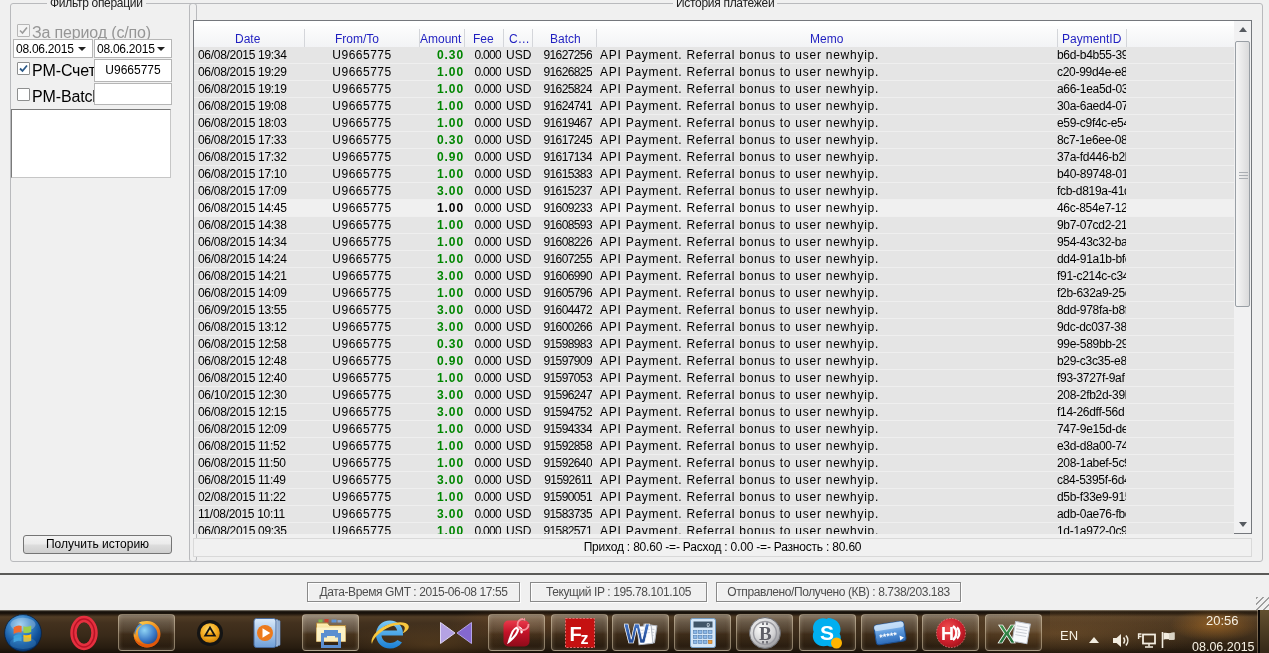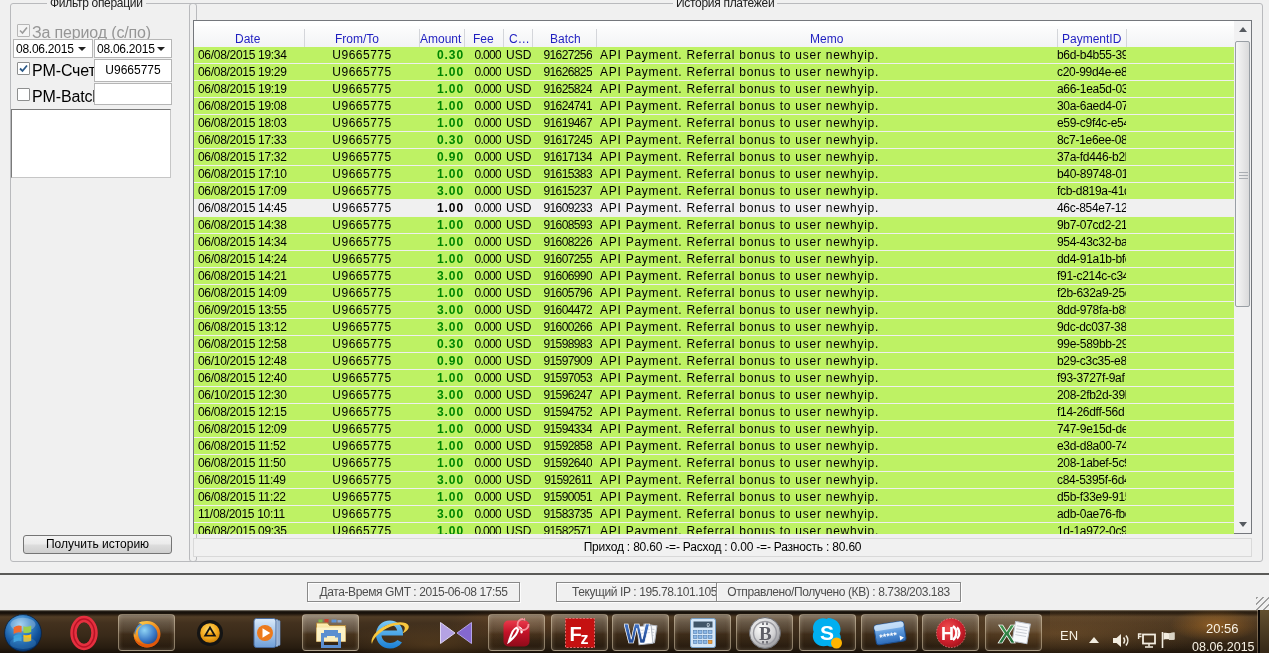--- a/index.html
+++ b/index.html
@@ -12,21 +12,21 @@
 .cblbl{position:absolute;font-size:16px;white-space:nowrap;letter-spacing:-0.15px}
 .combo{position:absolute;background:#fff;border:1px solid #b6b6b6}
 .combo .tx{position:absolute;left:2px;top:2px;font-size:12px;letter-spacing:-0.25px}
 .combo .ar{position:absolute;right:6px;top:7px;width:0;height:0;border-left:4px solid transparent;border-right:4px solid transparent;border-top:4px solid #222}
 .inp{position:absolute;background:#fff;border:1px solid #b6b6b6;font-size:12px}
 #lv{position:absolute;left:193px;top:20px;width:1059px;height:514px;border:1px solid #74777c;background:#fff}
 #hdr{position:absolute;left:0;top:5px;width:1040px;height:25px;background:linear-gradient(#fdfdfd,#f1f2f4);border-bottom:1px solid #b4b7bb;color:#1f1fc0}
 #hdr span{position:absolute;top:6px;font-size:12px}
 #hdr .vsep{position:absolute;top:3px;width:1px;height:19px;background:#d4d6da}
 #rows{position:absolute;left:0;top:26px;width:1040px;height:487px;overflow:hidden}
-.r{position:relative;width:1040px;height:17px;border-bottom:1px solid #efefef;background:#bef264}
+.r{position:relative;width:1040px;height:17px;border-bottom:1px solid #efefef;background:#e5e5e5}
 .r.sel{background:#f0f0f0}
 .r span{position:absolute;top:0;line-height:16px;font-size:12px;white-space:nowrap;overflow:hidden}
 .c1{left:4px;width:110px;letter-spacing:-0.3px}
 .c2{left:111px;width:114px;text-align:center;letter-spacing:0.5px}
 .c3{left:225px;width:45px;text-align:right;color:#008500;font-weight:bold;letter-spacing:0.9px}
 .c3.blk{color:#000}
 .c4{left:270px;width:37px;text-align:right;letter-spacing:-0.7px}
 .c5{left:312px;width:26px}
 .c6{left:338px;width:60px;text-align:right;letter-spacing:-0.6px}
 .c7{left:406px;width:457px;letter-spacing:0.75px}
@@ -274,21 +274,21 @@
         <span class="c1">06/08/2015 12:58</span>
         <span class="c2">U9665775</span>
         <span class="c3">0.30</span>
         <span class="c4">0.000</span>
         <span class="c5">USD</span>
         <span class="c6">91598983</span>
         <span class="c7">API Payment. Referral bonus to user newhyip.</span>
         <span class="c8">99e-589bb-294</span>
       </div>
 <div class="r">
-        <span class="c1">06/10/2015 12:48</span>
+        <span class="c1">06/08/2015 12:48</span>
         <span class="c2">U9665775</span>
         <span class="c3">0.90</span>
         <span class="c4">0.000</span>
         <span class="c5">USD</span>
         <span class="c6">91597909</span>
         <span class="c7">API Payment. Referral bonus to user newhyip.</span>
         <span class="c8">b29-c3c35-e8c</span>
       </div>
 <div class="r">
         <span class="c1">06/08/2015 12:40</span>
@@ -354,21 +354,21 @@
         <span class="c1">06/08/2015 11:49</span>
         <span class="c2">U9665775</span>
         <span class="c3">3.00</span>
         <span class="c4">0.000</span>
         <span class="c5">USD</span>
         <span class="c6">91592611</span>
         <span class="c7">API Payment. Referral bonus to user newhyip.</span>
         <span class="c8">c84-5395f-6d4</span>
       </div>
 <div class="r">
-        <span class="c1">06/08/2015 11:22</span>
+        <span class="c1">02/08/2015 11:22</span>
         <span class="c2">U9665775</span>
         <span class="c3">1.00</span>
         <span class="c4">0.000</span>
         <span class="c5">USD</span>
         <span class="c6">91590051</span>
         <span class="c7">API Payment. Referral bonus to user newhyip.</span>
         <span class="c8">d5b-f33e9-915</span>
       </div>
 <div class="r">
         <span class="c1">11/08/2015 10:11</span>
@@ -401,21 +401,21 @@
         <div class="grip" style="top:136px"></div>
       </div>
     <div class="btn" style="top:495px">
         <div class="arrow-dn"></div>
       </div>
   </div>
 </div>
 <div id="summary">Приход : 80.60 -=- Расход : 0.00 -=- Разность : 80.60</div>
 <div id="botline"></div>
 <div class="sbox" style="left:307px;width:213px">Дата-Время GMT : 2015-06-08 17:55</div>
-<div class="sbox" style="left:556px;width:177px">Текущий IP : 195.78.101.105</div>
+<div class="sbox" style="left:530px;width:177px">Текущий IP : 195.78.101.105</div>
 <div class="sbox" style="left:716px;width:245px">Отправлено/Получено (КВ) : 8.738/203.183</div>
 <div class="abs" style="left:1256px;top:597px;width:13px;height:13px;background:repeating-linear-gradient(135deg,rgba(150,150,150,0.9) 0px,rgba(150,150,150,0.9) 1.5px,rgba(240,240,240,0) 1.5px,rgba(240,240,240,0) 4.5px)"></div>
 <div id="taskbar">
 <div class="mottle" style="left:300px;width:260px;background:radial-gradient(ellipse 140px 30px at 50% 80%,rgba(190,130,60,0.22),rgba(0,0,0,0) 70%)"></div>
 <div class="mottle" style="left:420px;width:200px;background:radial-gradient(ellipse 100px 26px at 50% 30%,rgba(205,120,60,0.20),rgba(0,0,0,0) 70%)"></div>
 <div class="mottle" style="left:860px;width:360px;background:radial-gradient(ellipse 200px 34px at 55% 55%,rgba(200,140,70,0.26),rgba(0,0,0,0) 75%)"></div>
 <div class="mottle" style="left:1050px;width:219px;background:linear-gradient(180deg,rgba(140,100,55,0.18),rgba(70,48,25,0.12))"></div>
 <div class="pin" style="left:3px;top:3px;width:40px;height:40px">
       <svg width="40" height="40" viewBox="0 0 40 40">
 <defs>
@@ -687,18 +687,18 @@
 </svg>
     </div>
 <div class="pin" style="left:1159px;top:0;width:20px;height:43px">
       <svg width="17" height="18" viewBox="0 0 17 18" style="top:21px;transform:translate(-50%,0)">
 <line x1="2" y1="1" x2="2" y2="17" stroke="#f2ecdf" stroke-width="1.6"></line>
 <path d="M3,2 C6,0.8 8,3 11,1.8 L14,1.5 L14,8.5 C11,9.7 8,7.5 3,8.7 Z" fill="#f2ecdf"></path>
 <path d="M8.5,2.2 L8.5,8.9 L14,8.5 L14,1.5 Z" fill="#d8d2c4"></path>
 </svg>
     </div>
 <div class="mottle" style="left:1160px;width:100px;background:radial-gradient(ellipse 60px 22px at 55% 35%,rgba(225,140,40,0.45),rgba(0,0,0,0) 75%)"></div>
-<div class="traytx" style="left:1206px;top:11px;font-size:13px">20:56</div>
+<div class="traytx" style="left:1206px;top:3px;font-size:13px">20:56</div>
 <div class="traytx" style="left:1192px;top:30px;font-size:12.5px">08.06.2015</div>
 <div class="abs" style="left:1257px;top:0;width:1px;height:43px;background:rgba(230,210,180,0.35)"></div>
 <div class="abs" style="left:1258px;top:0;width:2px;height:43px;background:#0d0906"></div>
 <div class="abs" style="left:1260px;top:0;width:9px;height:43px;background:linear-gradient(180deg,#63502f,#352817)"></div>
 </div>
 
 </body></html>

